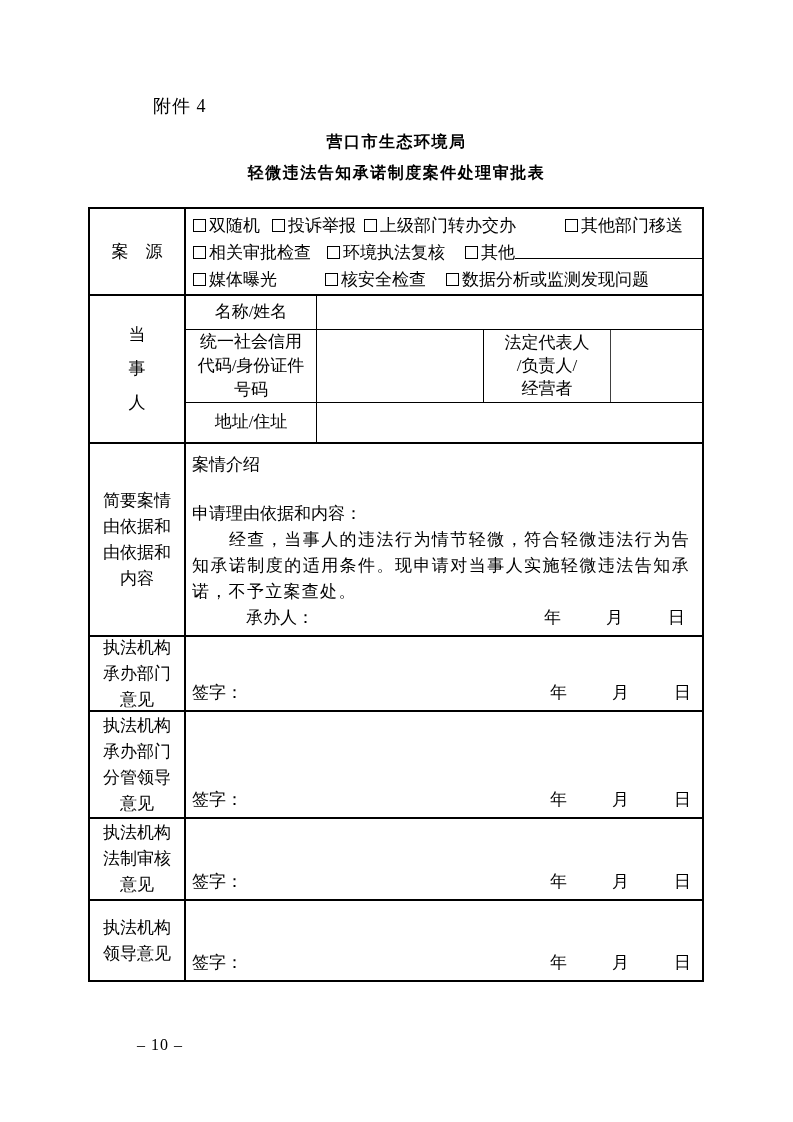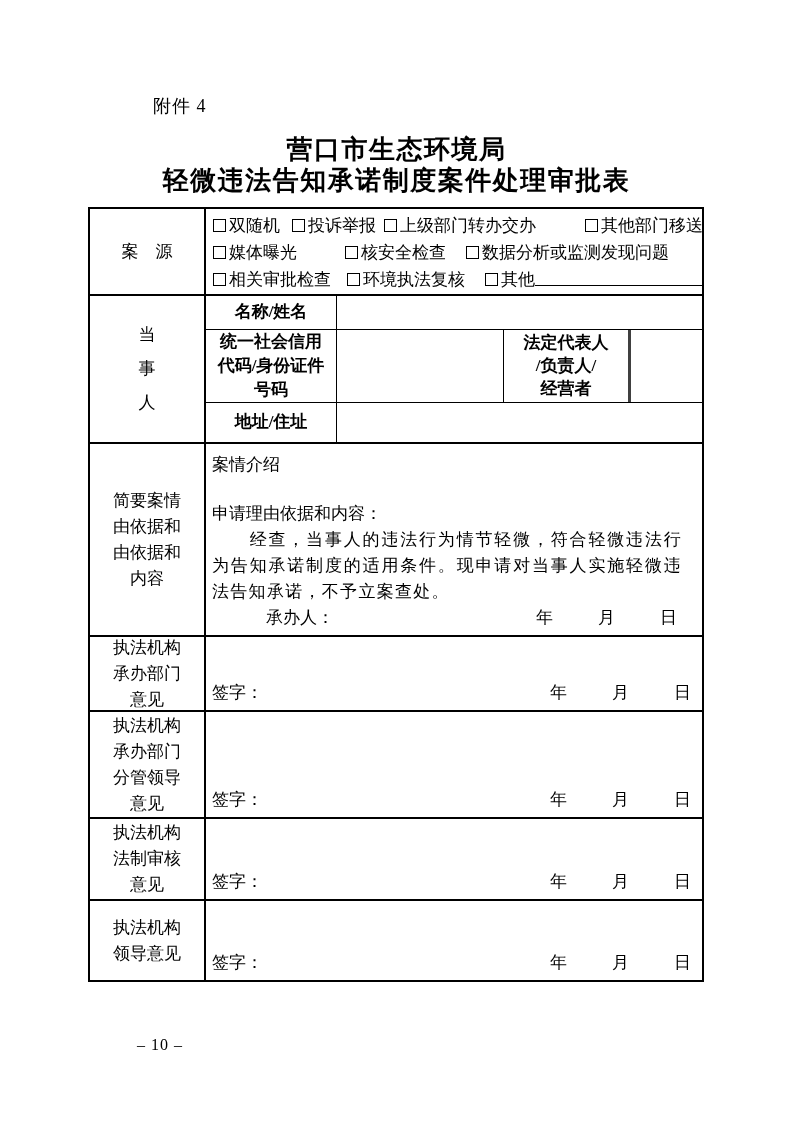--- a/index.html
+++ b/index.html
@@ -12,35 +12,35 @@
     font-size:17px;
     overflow:hidden;
   }
   .attach{
     position:absolute;left:117px;top:94px;
     font-size:18px;letter-spacing:1px;margin-left:36px;
   }
   .t1,.t2{
     position:absolute;left:0;right:0;
     text-align:center;font-weight:700;
-    font-size:26px;letter-spacing:1.5px;
+    font-size:16px;letter-spacing:1.5px;
   }
   .t1{top:132px;}
   .t2{top:163px;}
 
   
   .tbl{
     position:absolute;left:88px;top:207px;width:616px;
     border:2px solid #000;
     box-sizing:border-box;
   }
   .sec{display:flex;box-sizing:border-box;}
   .sec + .sec{border-top:2px solid #000;}
   .hc{
-    width:116px;flex:none;border-right:2px solid #000;
+    width:96px;flex:none;border-right:2px solid #000;
     display:flex;flex-direction:column;justify-content:center;align-items:center;
     text-align:center;box-sizing:border-box;
   }
   .hc .hline{line-height:26px;}
   .cc{flex:1;box-sizing:border-box;min-width:0;}
 
   
   .sec-source{height:85px;}
   .cs{padding:3px 0 12px 7px;}
   .cs-line{height:27px;display:flex;align-items:center;white-space:nowrap;}
@@ -50,43 +50,43 @@
     border:1px solid #000;margin-right:3px;box-sizing:border-box;background:#fff;
   }
   .blank{
     width:205px;border-bottom:1px solid #000;height:20px;
     align-self:flex-start;box-sizing:border-box;
   }
 
   
   .sec-party{height:148px;}
   .hc-vert .vchar{line-height:34px;}
-  .party-rows{flex:1;display:flex;flex-direction:column;min-width:0;font-weight:bold;}
+  .party-rows{flex:1;display:flex;flex-direction:column;min-width:0;}
   .prow{display:flex;box-sizing:border-box;}
   .prow + .prow{border-top:1px solid #000;}
   .prow-name{height:33px;}
   .prow-credit{height:80px;flex:1;}
   .prow-addr{height:41px;}
   .plabel{
     width:131px;flex:none;border-right:1px solid #000;
     display:flex;flex-direction:column;justify-content:center;align-items:center;
     text-align:center;box-sizing:border-box;
   }
   .plabel .pl-line{line-height:24px;}
   .pval{flex:1;box-sizing:border-box;}
   .pval-mid{flex:none;width:167px;border-right:1px solid #000;}
   .plabel2{
-    width:127px;flex:none;border-right:3px solid #404040;
+    width:127px;flex:none;border-right:1px solid #404040;
     display:flex;flex-direction:column;justify-content:center;align-items:center;
     text-align:center;box-sizing:border-box;
   }
 
   
   .sec-brief{height:193px;}
-  .brief-cc{display:flex;flex-direction:column;padding:8px 20px 4px 6px;}
+  .brief-cc{display:flex;flex-direction:column;padding:8px 12px 4px 6px;}
   .b-line{line-height:26px;}
   .b-spacer{height:26px;}
   .b-para{line-height:26px;letter-spacing:1.3px;text-align:justify;}
 
   
   .dateline{display:flex;align-items:flex-end;margin-top:auto;line-height:26px;gap:12px;}
   .handler{margin-left:54px;}
   .dg{margin-left:auto;margin-right:5px;white-space:nowrap;}
   .dg span + span{margin-left:45px;}
 
@@ -132,45 +132,45 @@
               <span>上级部门转办交办</span>
             </span>
           <span class="cbi" style="margin-left:49px">
               <span class="cbx"></span>
               <span>其他部门移送</span>
             </span>
         </div>
         <div class="cs-line">
           <span class="cbi">
               <span class="cbx"></span>
-              <span>媒体曝光</span>
-            </span>
-          <span class="cbi" style="margin-left:48px">
-              <span class="cbx"></span>
-              <span>核安全检查</span>
+              <span>相关审批检查</span>
+            </span>
+          <span class="cbi" style="margin-left:16px">
+              <span class="cbx"></span>
+              <span>环境执法复核</span>
             </span>
           <span class="cbi" style="margin-left:20px">
               <span class="cbx"></span>
-              <span>数据分析或监测发现问题</span>
-            </span>
+              <span>其他</span>
+            </span>
+          <span class="blank"></span>
         </div>
         <div class="cs-line">
           <span class="cbi">
               <span class="cbx"></span>
-              <span>相关审批检查</span>
-            </span>
-          <span class="cbi" style="margin-left:16px">
-              <span class="cbx"></span>
-              <span>环境执法复核</span>
+              <span>媒体曝光</span>
+            </span>
+          <span class="cbi" style="margin-left:48px">
+              <span class="cbx"></span>
+              <span>核安全检查</span>
             </span>
           <span class="cbi" style="margin-left:20px">
               <span class="cbx"></span>
-              <span>其他</span>
-            </span>
-          <span class="blank"></span>
+              <span>数据分析或监测发现问题</span>
+            </span>
         </div>
       </div>
     </div>
 
     <div class="sec sec-party">
       <div class="hc hc-vert">
         <div class="vchar">当</div>
         <div class="vchar">事</div>
         <div class="vchar">人</div>
       </div>

